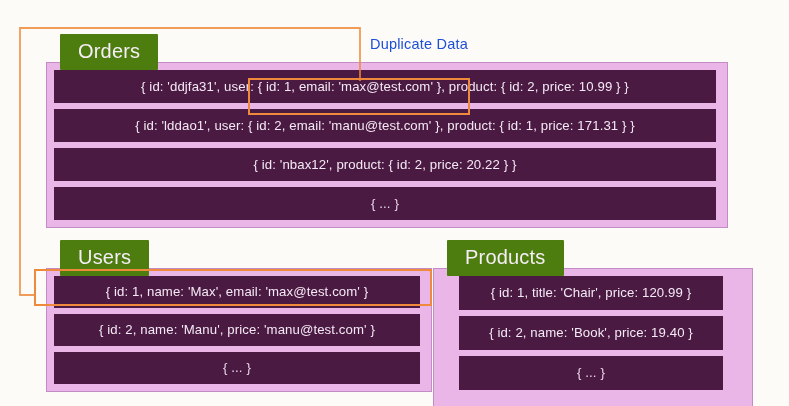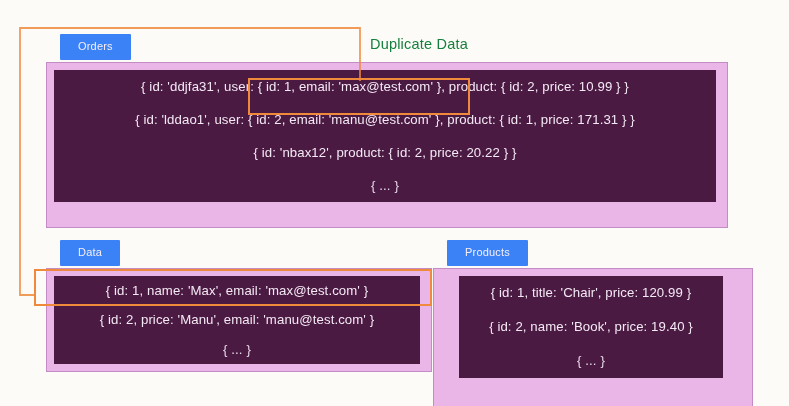--- a/index.html
+++ b/index.html
@@ -32,39 +32,40 @@
 
   
   .collection {
     position: absolute;
     z-index: 2;
   }
   .collection-tab {
     position: absolute;
     top: 0;
     left: 14px;
-    background: #3b82f6;
+    background: #4d7c0f;
     color: #f6eef6;
-    font-size: 11px;
+    font-size: 20px;
     letter-spacing: .2px;
     padding: 6px 18px 7px 18px;
     line-height: 1.15;
     white-space: nowrap;
     border-radius: 1px;
     z-index: 3;
   }
   .collection-body {
     position: absolute;
     left: 0;
     background: #eab6e8;
     border: 1px solid #c48cc4;
     box-sizing: border-box;
     padding: 7px 11px 7px 7px;
     display: flex;
     flex-direction: column;
+    gap: 6px;
   }
   .doc-row {
     background: #4b1a43;
     color: #f4e9f4;
     font-size: 13.2px;
     letter-spacing: .1px;
     text-align: center;
     line-height: 1;
     box-sizing: border-box;
     display: flex;
@@ -84,21 +85,21 @@
     width: 682px;
     height: 166px;
   }
   #orders-collection .doc-row { height: 33px; }
 
   
   #users-collection { left: 46px; top: 240px; }
   #users-collection .collection-body {
     top: 28px;
     width: 386px;
-    height: 104px;
+    height: 124px;
   }
   #users-collection .doc-row { height: 34px; }
 
   
   #products-collection { left: 433px; top: 240px; }
   #products-collection .collection-body {
     top: 28px;
     width: 320px;
     height: 140px;
   }
@@ -127,21 +128,21 @@
     top: 269px;
     width: 398px;
     height: 37px;
   }
 
   
   #duplicate-data-label {
     position: absolute;
     left: 370px;
     top: 36px;
-    color: #15803d;
+    color: #1d4ed8;
     font-size: 14.5px;
     letter-spacing: .2px;
     white-space: nowrap;
     z-index: 7;
   }
 </style>
 </head>
 <body>
 
 <div id="canvas">
@@ -155,24 +156,24 @@
     <div class="collection-tab">Orders</div>
     <div class="collection-body">
       <div class="doc-row">{ id: 'ddjfa31', user: { id: 1, email: 'max@test.com' }, product: { id: 2, price: 10.99 } }</div>
       <div class="doc-row">{ id: 'lddao1', user: { id: 2, email: 'manu@test.com' }, product: { id: 1, price: 171.31 } }</div>
       <div class="doc-row">{ id: 'nbax12', product: { id: 2, price: 20.22 } }</div>
       <div class="doc-row ellipsis">{ ... }</div>
     </div>
   </div>
 
   <div class="collection" id="users-collection">
-    <div class="collection-tab">Data</div>
+    <div class="collection-tab">Users</div>
     <div class="collection-body">
       <div class="doc-row">{ id: 1, name: 'Max', email: 'max@test.com' }</div>
-      <div class="doc-row">{ id: 2, price: 'Manu', email: 'manu@test.com' }</div>
+      <div class="doc-row">{ id: 2, name: 'Manu', price: 'manu@test.com' }</div>
       <div class="doc-row ellipsis">{ ... }</div>
     </div>
   </div>
 
   <div class="collection" id="products-collection">
     <div class="collection-tab">Products</div>
     <div class="collection-body">
       <div class="doc-row">{ id: 1, title: 'Chair', price: 120.99 }</div>
       <div class="doc-row">{ id: 2, name: 'Book', price: 19.40 }</div>
       <div class="doc-row ellipsis">{ ... }</div>

